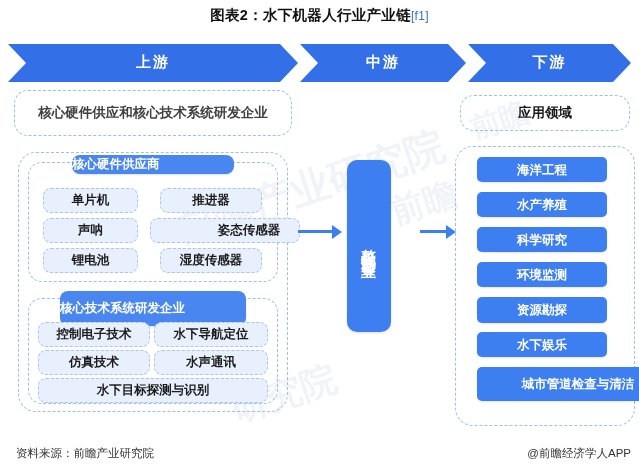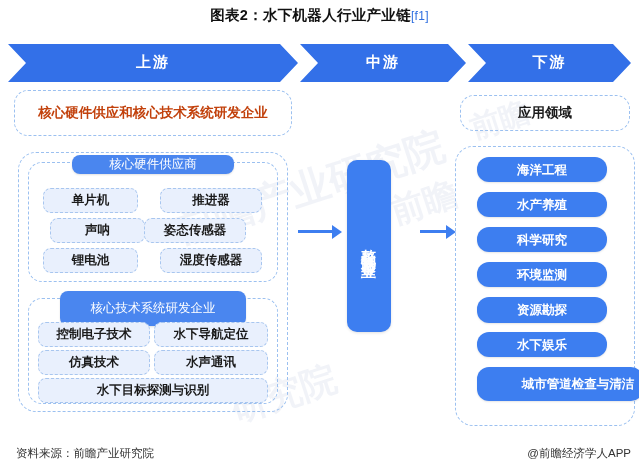--- a/index.html
+++ b/index.html
@@ -52,55 +52,55 @@
     border:1px dashed #9bc0f0;
     border-radius:14px;
     background:transparent;
   }
 
   
   .left-head{
     left:14px;top:90px;width:278px;height:46px;
     display:flex;align-items:center;justify-content:center;
     text-align:center;font-size:13.5px;font-weight:bold;line-height:20px;
-    color:#c2410c;padding:0 6px;box-sizing:border-box;
+    color:#404040;padding:0 6px;box-sizing:border-box;
   }
   .left-outer{left:18px;top:152px;width:268px;height:258px;border-radius:18px;}
 
   .grp{position:absolute;border:1px dashed #9bc0f0;border-radius:14px;}
   .grp-hw{left:28px;top:162px;width:248px;height:118px;}
   .grp-tech{left:28px;top:298px;width:248px;height:104px;}
 
   .pill-title{
     position:absolute;
     background:#4a86ef;color:#fff;
-    font-size:12.5px;font-weight:normal;
+    font-size:12.5px;font-weight:bold;
     border-radius:8px;
-    display:flex;align-items:center;justify-content:center;
+    display:flex;align-items:center;justify-content:flex-start;
     box-shadow:0 1px 2px rgba(0,0,0,.12);
     white-space:nowrap;
   }
   .pt-hw{left:72px;top:155px;width:162px;height:19px;}
   .pt-tech{left:60px;top:291px;width:186px;height:35px;}
 
   .item{
     position:absolute;
     background:#e9f0fd;
     border:1px dashed #a8c6ef;
     border-radius:8px;
     display:flex;align-items:center;justify-content:center;
     font-size:12.5px;font-weight:bold;color:#1a1a1a;
     white-space:nowrap;
   }
 
   
   .hw1{left:43px;top:188px;width:93px;height:23px;}
   .hw2{left:160px;top:188px;width:100px;height:23px;}
-  .hw3{left:43px;top:218px;width:93px;height:23px;margin-left:7px;}
-  .hw4{left:144px;top:218px;width:100px;height:23px;}
+  .hw3{left:43px;top:218px;width:93px;height:23px;}
+  .hw4{left:150px;top:218px;width:100px;height:23px;padding-left:48px;}
   .hw5{left:43px;top:248px;width:93px;height:23px;}
   .hw6{left:160px;top:248px;width:100px;height:23px;}
   
   .tc1{left:38px;top:322px;width:110px;height:23px;}
   .tc2{left:154px;top:322px;width:112px;height:23px;}
   .tc3{left:38px;top:350px;width:110px;height:23px;}
   .tc4{left:154px;top:350px;width:112px;height:23px;}
   .tc5{left:38px;top:378px;width:228px;height:23px;}
 
   
@@ -135,21 +135,21 @@
   .right-head{
     left:460px;top:95px;width:168px;height:34px;
     display:flex;align-items:center;justify-content:center;
     font-size:13.5px;font-weight:bold;color:#1a1a1a;
   }
   .right-outer{left:455px;top:146px;width:178px;height:278px;border-radius:18px;}
 
   .app{
     position:absolute;left:477px;width:130px;
     background:#3d7ef0;color:#fff;
-    border-radius:12px;
+    border-radius:5px;
     display:flex;align-items:center;justify-content:center;
     font-size:12.5px;font-weight:bold;text-align:center;line-height:14px;
     box-shadow:0 1px 2px rgba(0,0,0,.10);
   }
   .a1{top:157px;height:25px;}
   .a2{top:192px;height:25px;}
   .a3{top:227px;height:25px;}
   .a4{top:262px;height:25px;}
   .a5{top:297px;height:26px;}
   .a6{top:332px;height:25px;}

